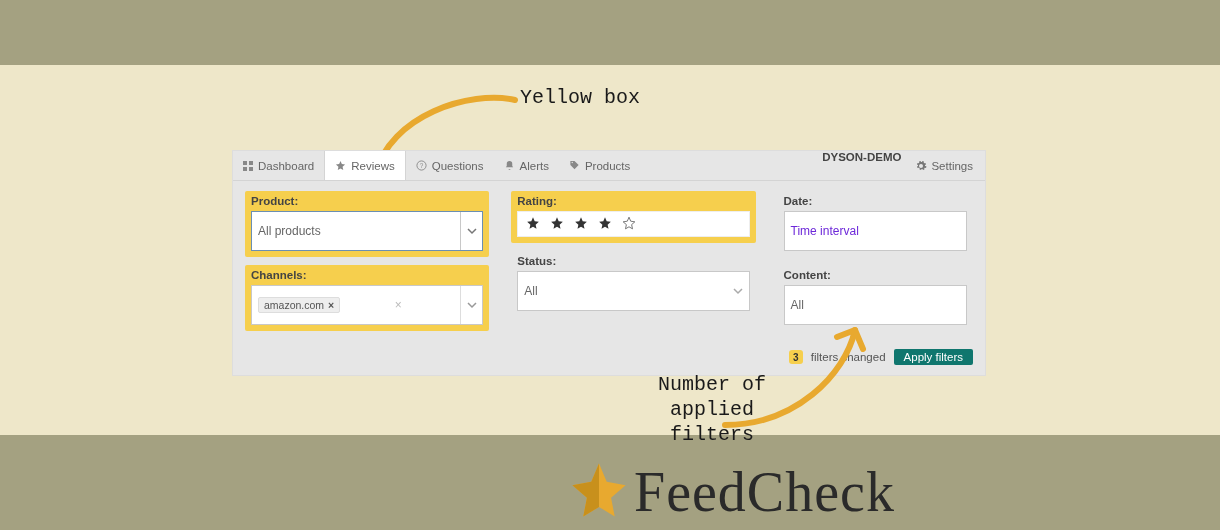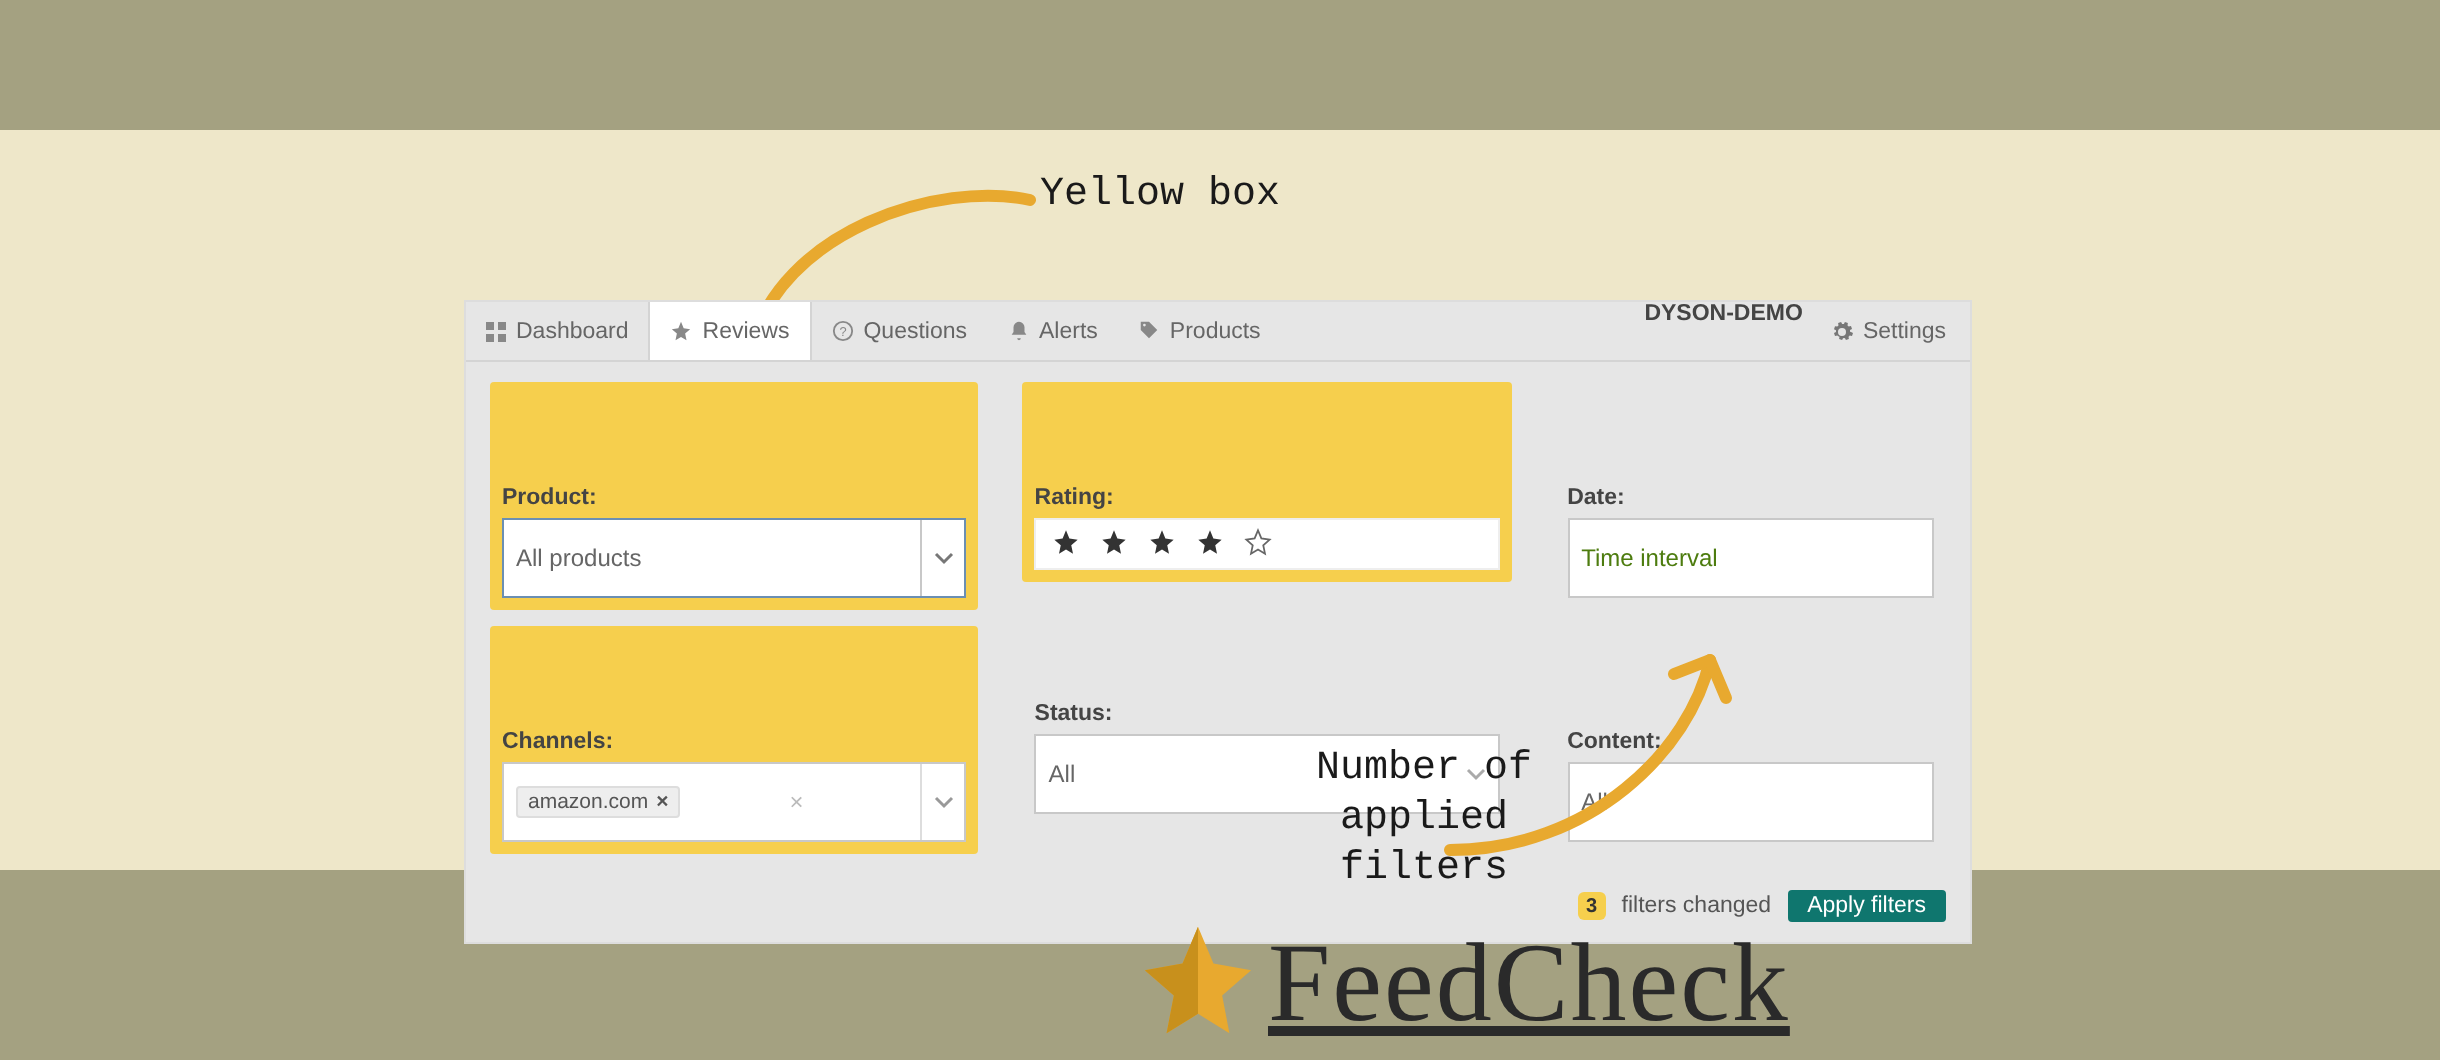--- a/index.html
+++ b/index.html
@@ -95,21 +95,20 @@
   }
   .filter-block.changed {
     background: #f6cf4d;
   }
   .filter-label {
     font-weight: bold;
     color: #444;
     font-size: 11.5px;
     margin-bottom: 4px;
     display: block;
-    margin-top: 48px;
   }
   .control {
     background: #fff;
     border: 1px solid #c8c8c8;
     height: 40px;
     display: flex;
     align-items: center;
     padding: 0 6px;
     color: #666;
     position: relative;
@@ -141,21 +140,21 @@
     display: flex;
     gap: 10px;
     align-items: center;
     height: 26px;
     background: #fff;
     border: 1px solid #eee;
     padding: 0 8px;
   }
   .star { cursor: pointer; color: #333; }
   .star.outline { color: #888; }
-  .placeholder { color: #4d7c0f; text-align: center; }
+  .placeholder { color: #6d28d9; text-align: center; }
   .footer-row {
     display: flex;
     justify-content: flex-end;
     align-items: center;
     gap: 8px;
     padding: 6px 12px 10px 12px;
     font-size: 11.5px;
   }
   .count-badge {
     background: #f6cf4d;
@@ -186,21 +185,20 @@
     left: 570px;
     display: flex;
     align-items: center;
     gap: 6px;
   }
   .brand-text {
     font-family: Georgia, 'Times New Roman', serif;
     font-size: 56px;
     color: #2a2a2a;
     letter-spacing: 1px;
-    text-decoration: underline;
   }
 </style>
 </head>
 <body>
 
 <div class="band-top"></div>
 <div class="band-bottom"></div>
 
 <div class="anno" style="left:520px; top:85px;">Yellow box</div>
 

